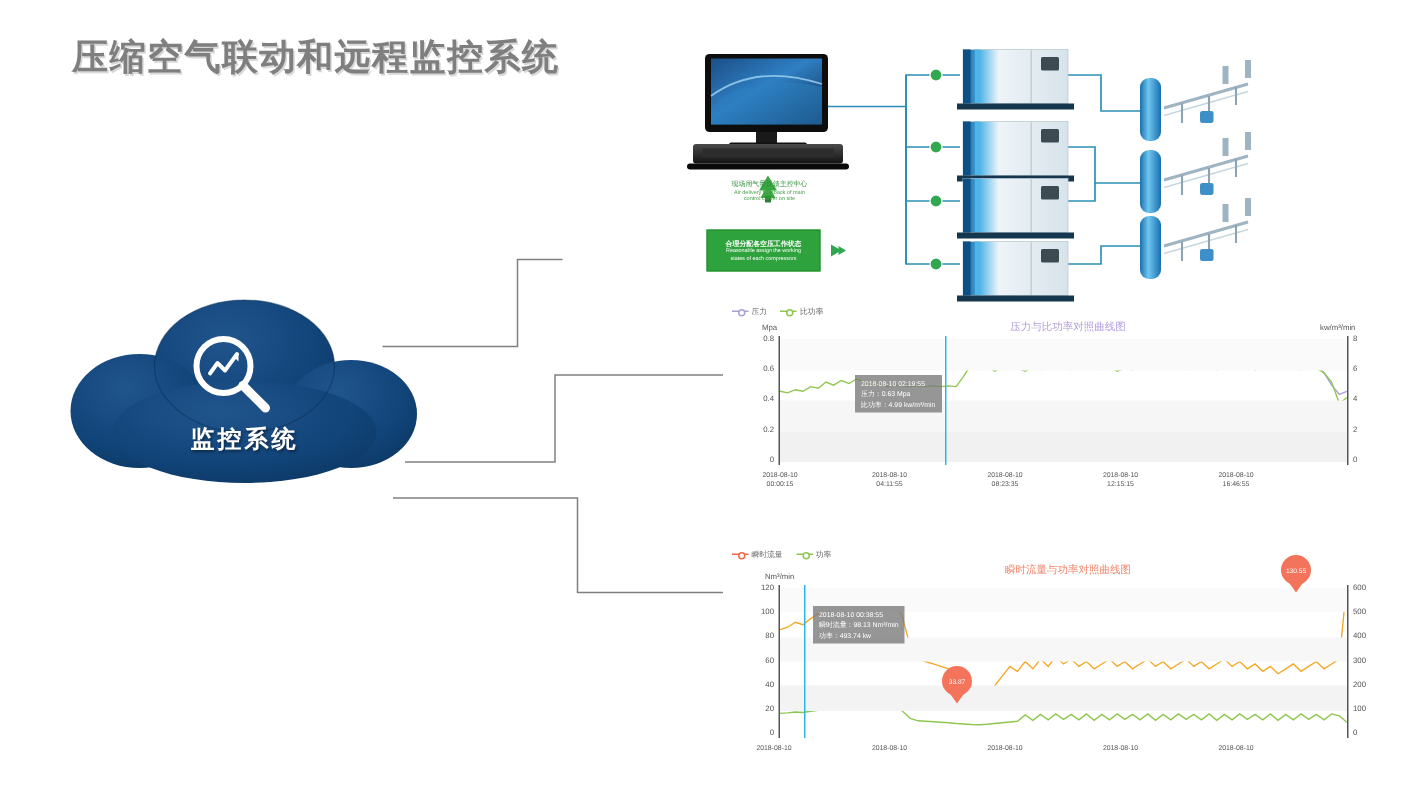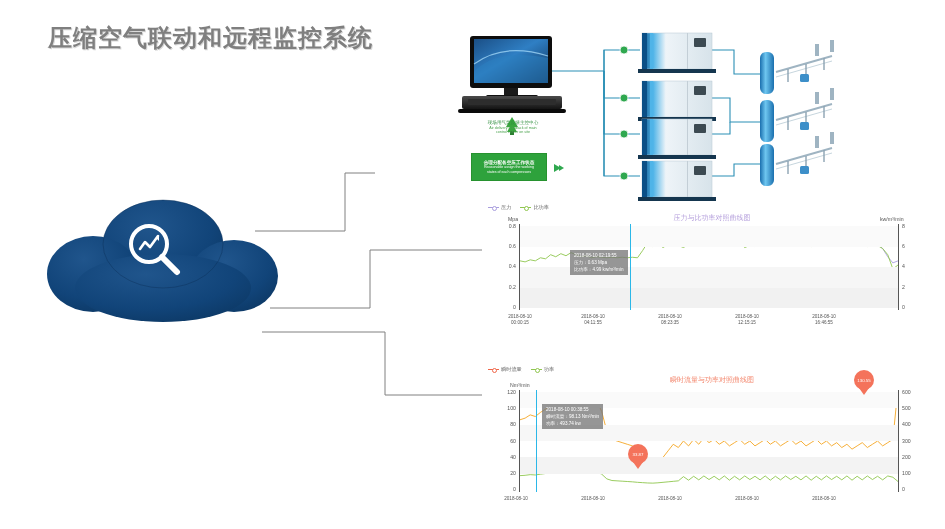--- a/index.html
+++ b/index.html
@@ -135,20 +135,21 @@
 
   <div id="cloud-icon">
     <svg width="66" height="66" viewBox="0 0 66 66">
       <circle cx="27" cy="26" r="18" fill="none" stroke="#ffffff" stroke-width="4"></circle>
       <polyline points="18,31 23,24 28,29 36,18" fill="none" stroke="#ffffff" stroke-width="2.6" stroke-linecap="round" stroke-linejoin="round"></polyline>
       <polygon points="34,20 37,17 37,23" fill="#ffffff"></polygon>
       <line x1="40" y1="39" x2="55" y2="54" stroke="#ffffff" stroke-width="6" stroke-linecap="round"></line>
     </svg>
   </div>
 
+  <div id="cloud-label">监控系统</div>
 
   <div id="system-diagram">
     <svg width="500" height="180" viewBox="0 0 500 180">
       <defs>
         <linearGradient id="scr" x1="0" y1="0" x2="1" y2="1">
           <stop offset="0%" stop-color="#1b4f86"></stop>
           <stop offset="45%" stop-color="#2f7fc4"></stop>
           <stop offset="100%" stop-color="#0e2f55"></stop>
         </linearGradient>
         <linearGradient id="kb" x1="0" y1="0" x2="0" y2="1">

